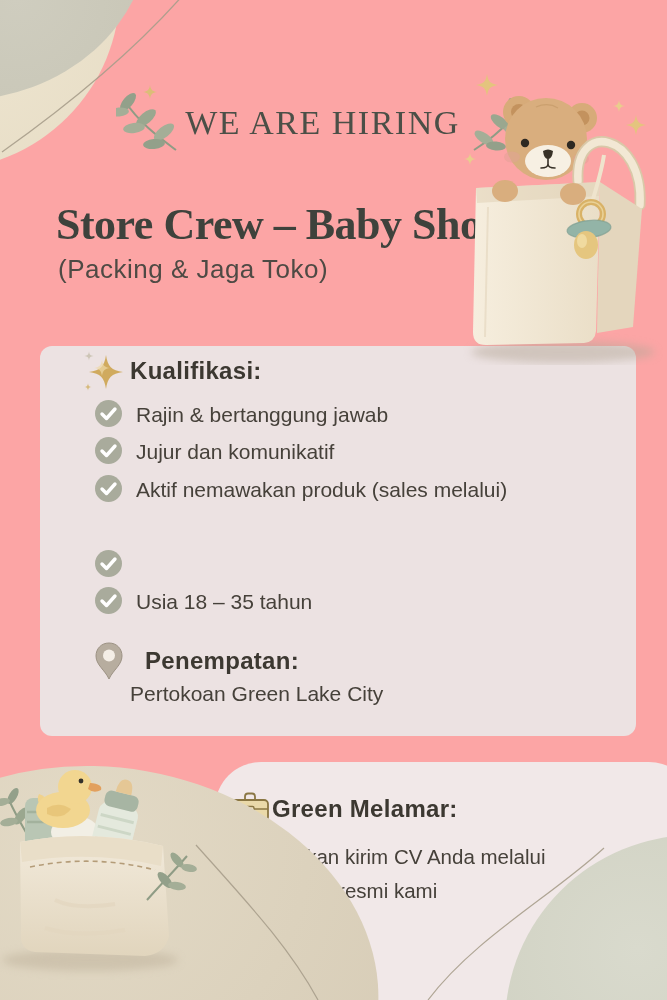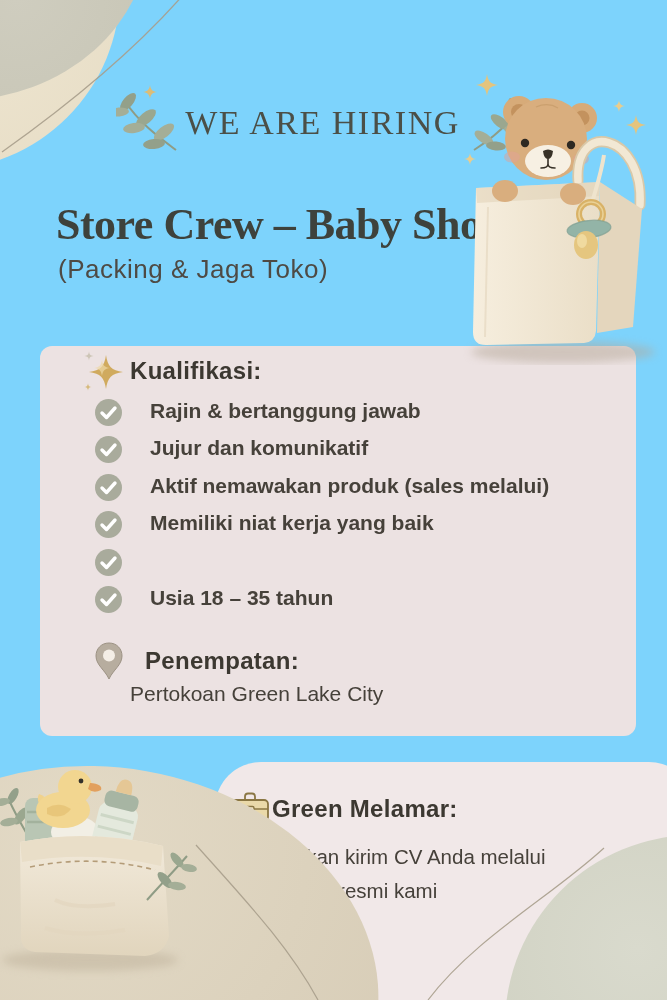--- a/index.html
+++ b/index.html
@@ -1,18 +1,18 @@
 <!DOCTYPE html>
 <html><head>
 <meta charset="utf-8">
 <style>
   html,body { margin:0; padding:0; }
   .canvas {
     position:relative; width:667px; height:1000px; overflow:hidden;
-    background:#7dd3fc;
+    background:#fca5a5;
     font-family:"Liberation Sans", sans-serif;
   }
   .blob { position:absolute; border-radius:50%; }
   .blob-tl-beige { left:-240px; top:-190px; width:360px; height:360px;
     background:radial-gradient(circle at 60% 60%, #eee5d0, #e2d8bf); }
   .blob-tl-green { left:-230px; top:-240px; width:380px; height:340px;
     background:radial-gradient(circle at 65% 70%, #cfcdbf, #bfbdab); }
   .blob-ground { left:-160px; top:768px; width:540px; height:420px;
     background:radial-gradient(ellipse at 40% 20%, #e3dac6, #d5cab4);
     transform:rotate(10deg); }
@@ -44,21 +44,21 @@
     position:absolute; left:215px; top:762px; width:480px; height:260px;
     background:#f1e8e8; border-radius:46px; z-index:2;
   }
   .z3 { z-index:3; } .z4 { z-index:4; }
 
   .sec-heading {
     position:absolute; font-size:24px; font-weight:700; color:#3c3831;
     line-height:30px; letter-spacing:0.3px; white-space:nowrap;
   }
   .q-row {
-    position:absolute; left:55px; display:flex; align-items:flex-start; gap:28px; height:28px;font-weight:bold;
+    position:absolute; left:55px; display:flex; align-items:flex-end; gap:14px; height:28px;
   }
   .q-row .check {
     width:27px; height:27px; border-radius:50%; background:#a9ab9c;
     flex:0 0 27px; display:flex; align-items:center; justify-content:center;
   }
   .q-text { font-size:21px; color:#46413a; white-space:nowrap; }
   .r1{top:53px;} .r2{top:90px;} .r3{top:128px;} .r4{top:165px;} .r5{top:203px;} .r6{top:240px;}
 
   .loc-text {
     position:absolute; left:90px; top:334px; font-size:21px; color:#46413a;
@@ -186,28 +186,20 @@
       <span class="q-text">Jujur dan komunikatif</span>
     </div>
     <div class="q-row r3">
       <span class="check">
         <svg width="27" height="27" viewBox="0 0 27 27">
             <path d="M7,14 l4.5,4.5 L20,9" stroke="#ffffff" stroke-width="3.4" fill="none" stroke-linecap="round" stroke-linejoin="round"></path>
           </svg>
       </span>
       <span class="q-text">Aktif nemawakan produk (sales melalui)</span>
     </div>
-    <div class="q-row r4">
-      <span class="check">
-        <svg width="27" height="27" viewBox="0 0 27 27">
-            <path d="M7,14 l4.5,4.5 L20,9" stroke="#ffffff" stroke-width="3.4" fill="none" stroke-linecap="round" stroke-linejoin="round"></path>
-          </svg>
-      </span>
-      <span class="q-text">Memiliki niat kerja yang baik</span>
-    </div>
     <div class="q-row r5">
       <span class="check">
         <svg width="27" height="27" viewBox="0 0 27 27">
             <path d="M7,14 l4.5,4.5 L20,9" stroke="#ffffff" stroke-width="3.4" fill="none" stroke-linecap="round" stroke-linejoin="round"></path>
           </svg>
       </span>
     </div>
     <div class="q-row r6">
       <span class="check">
         <svg width="27" height="27" viewBox="0 0 27 27">

